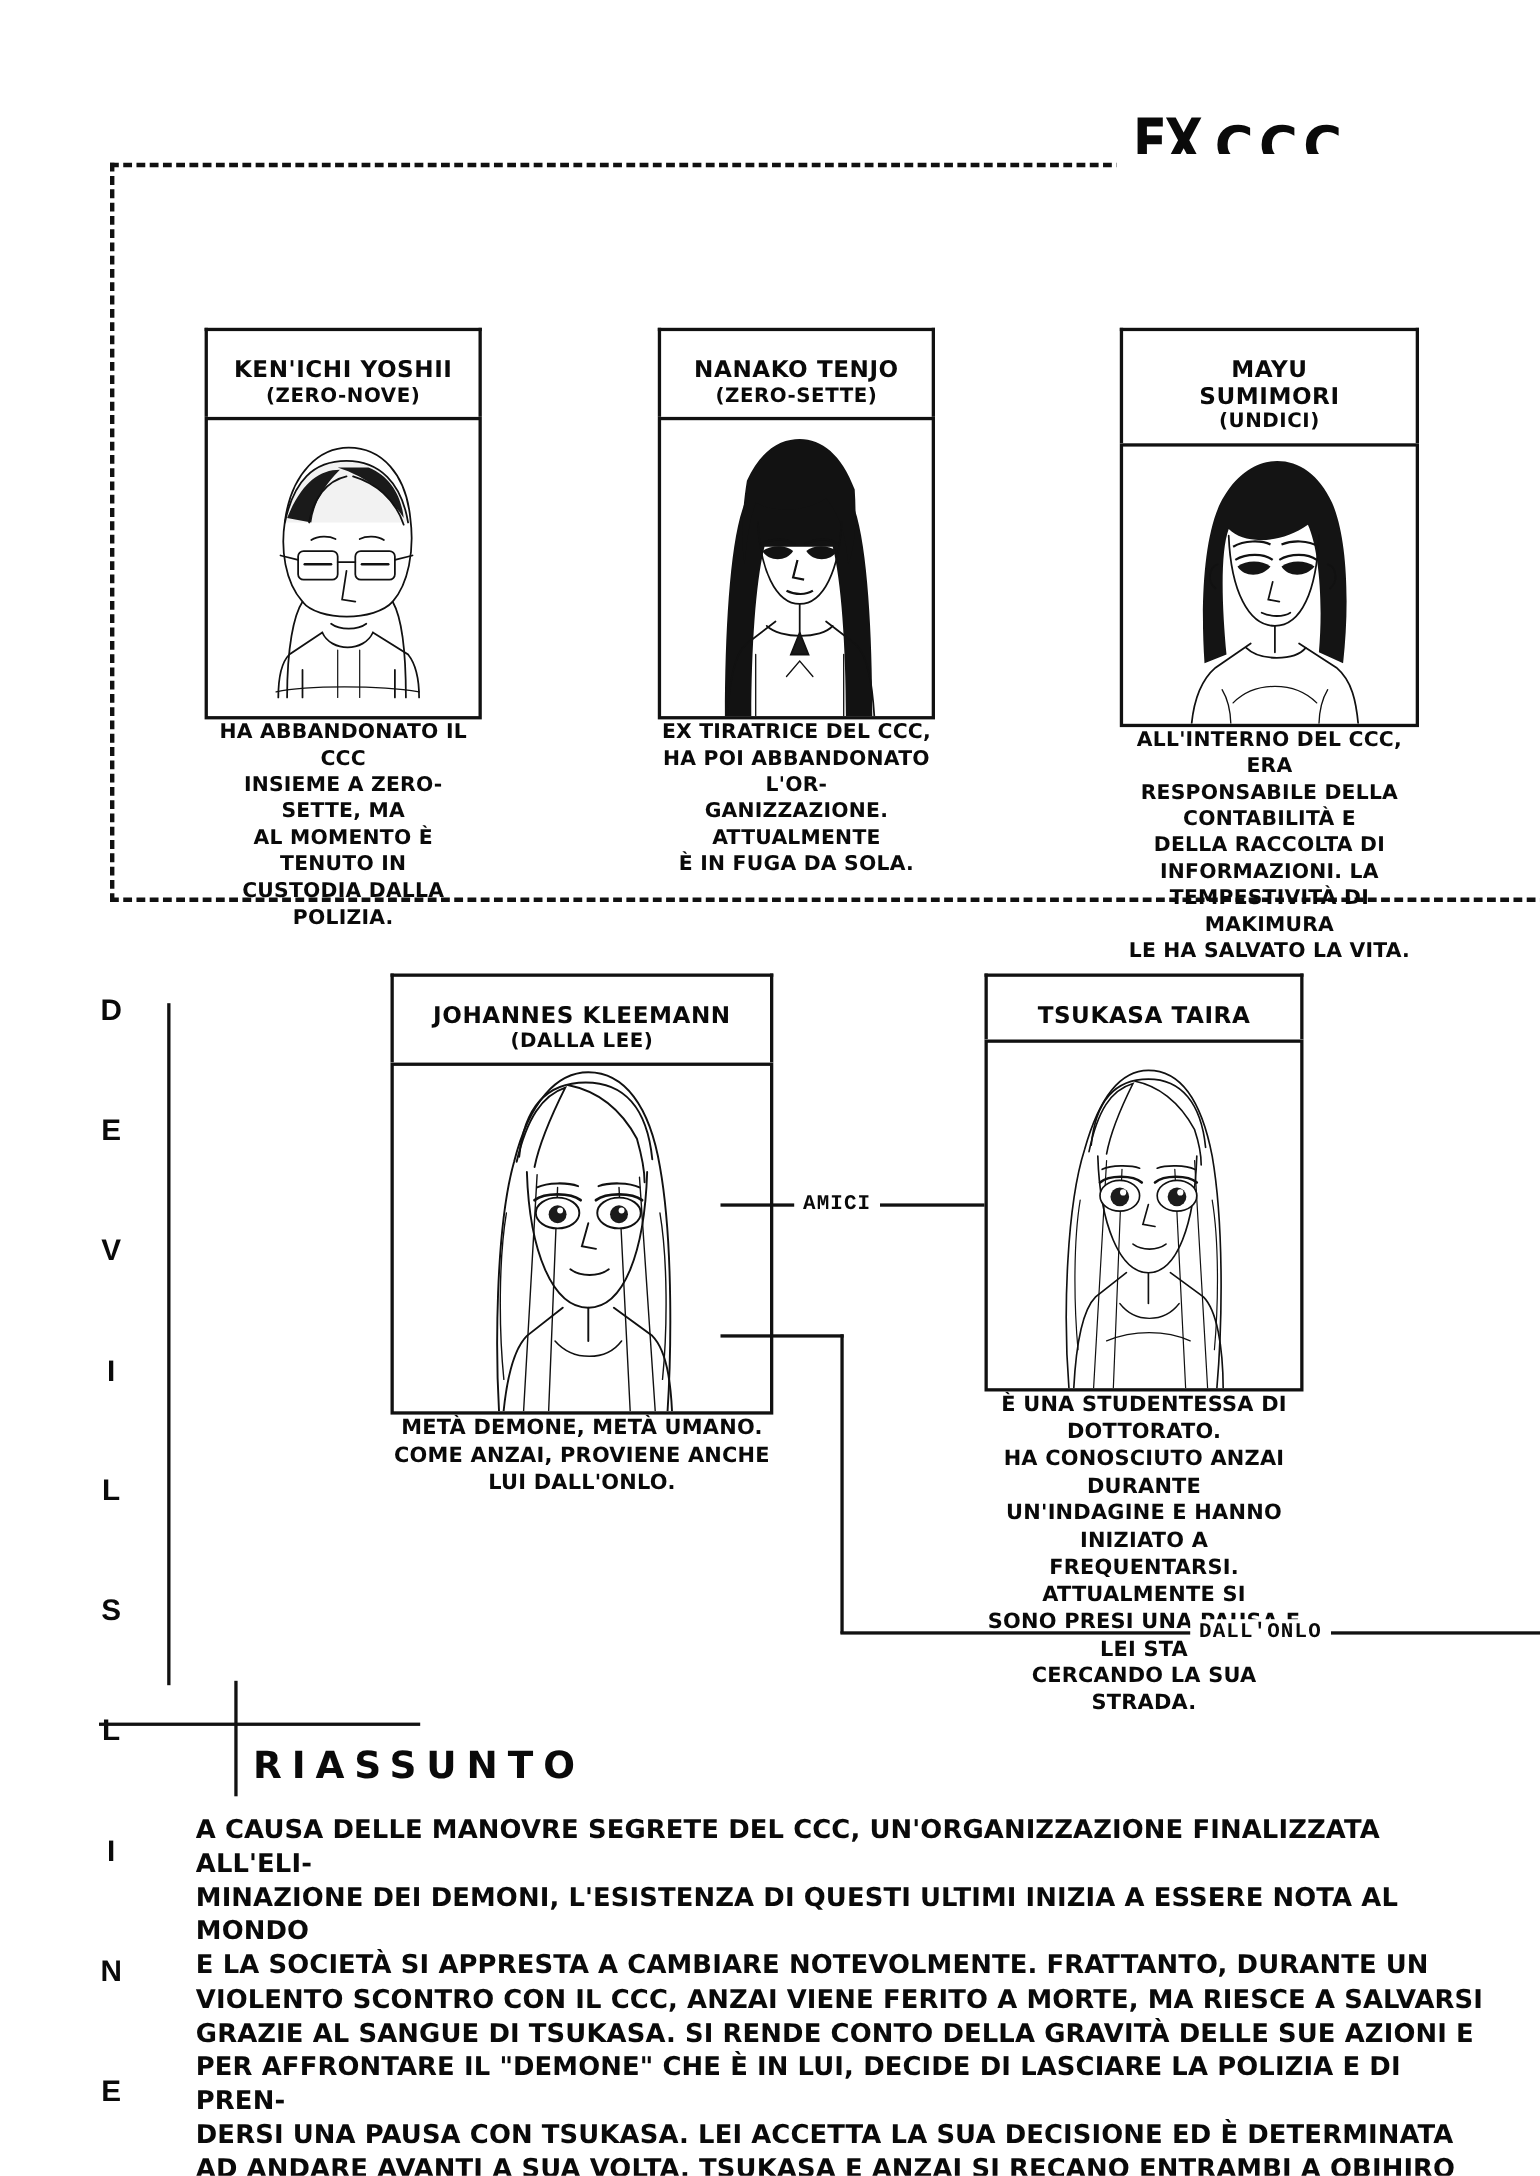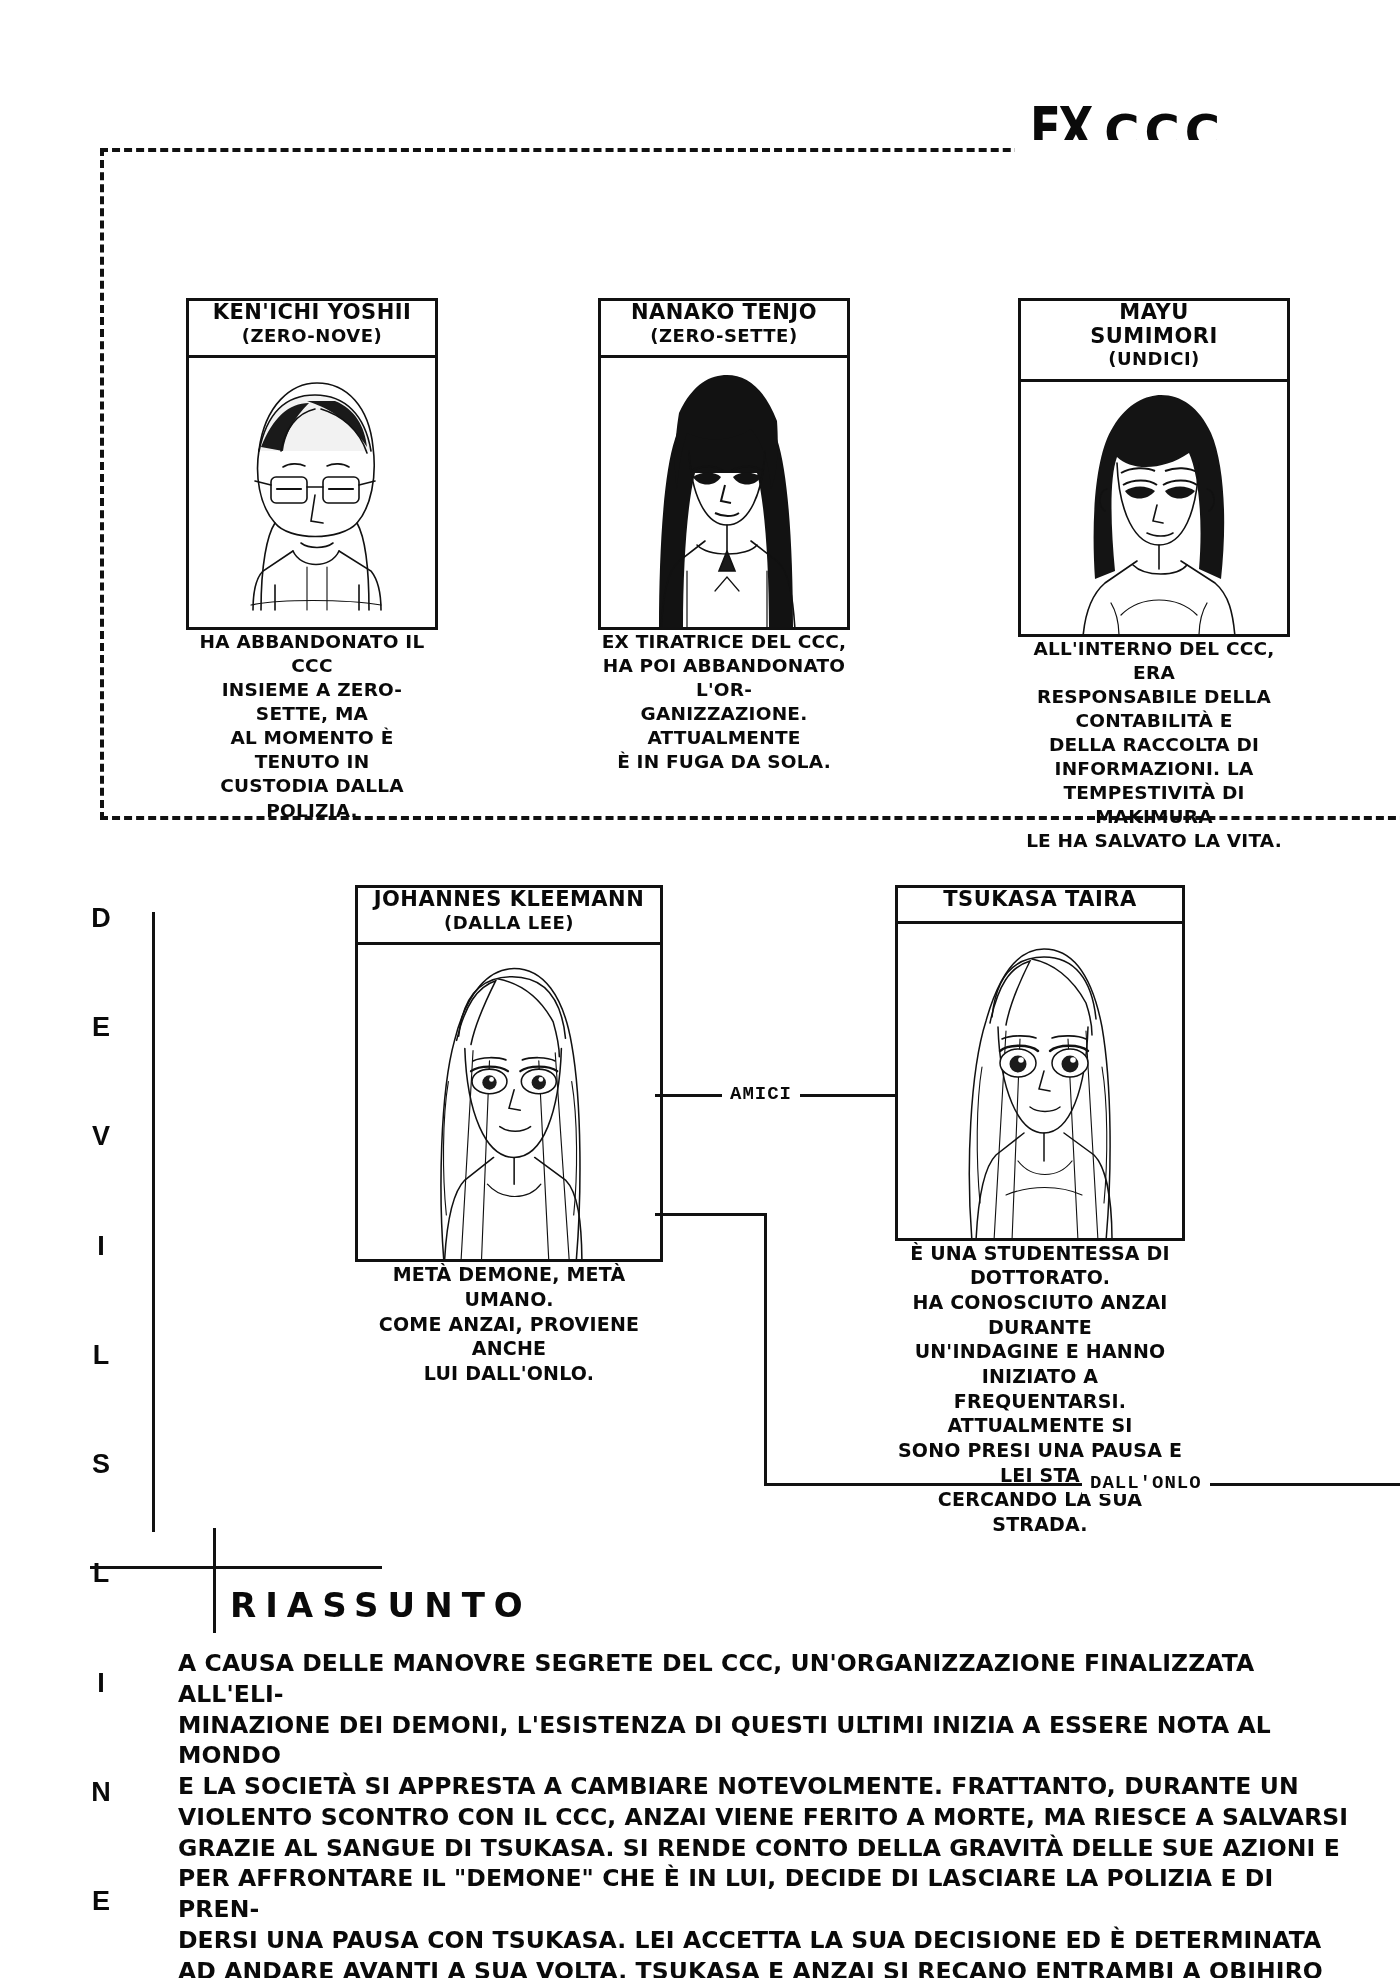--- a/index.html
+++ b/index.html
@@ -63,21 +63,21 @@
     position:absolute; left:1015px; top:140px;
     width:420px; height:22px; background:#fff;
   }
 
   
   .card { position:absolute; }
   .card .namebox {
     border:3px solid #111;
     border-bottom:none;
     text-align:center;
-    padding:0 6px 9px;
+    padding:24px 6px 9px;
     background:#fff;
   }
   .card .name {
     font-family:"DejaVu Sans", sans-serif;
     font-weight:700;
     font-size:21px;
     letter-spacing:0.5px;
     line-height:1.12;
     white-space:nowrap;
   }
@@ -106,21 +106,21 @@
   }
 
   
   #card-yoshii   { left:186px;  top:298px; width:252px; }
   #card-yoshii .portrait   { height:275px; }
   #card-tenjo    { left:598px;  top:298px; width:252px; }
   #card-tenjo .portrait    { height:275px; }
   #card-sumimori { left:1018px; top:298px; width:272px; }
   #card-sumimori .portrait { height:258px; }
 
-  #card-kleemann { left:355px;  top:885px; width:308px; }
+  #card-kleemann { left:355px;  top:885px; width:348px; }
   #card-kleemann .portrait { height:320px; }
   #card-taira    { left:895px;  top:885px; width:290px; }
   #card-taira .portrait    { height:320px; }
   #card-kleemann .desc, #card-taira .desc { font-size:19px; line-height:1.30; }
 
   
   .portrait svg { display:block; width:100%; height:100%; }
 
   
   .conn-line { position:absolute; background:#111; }

